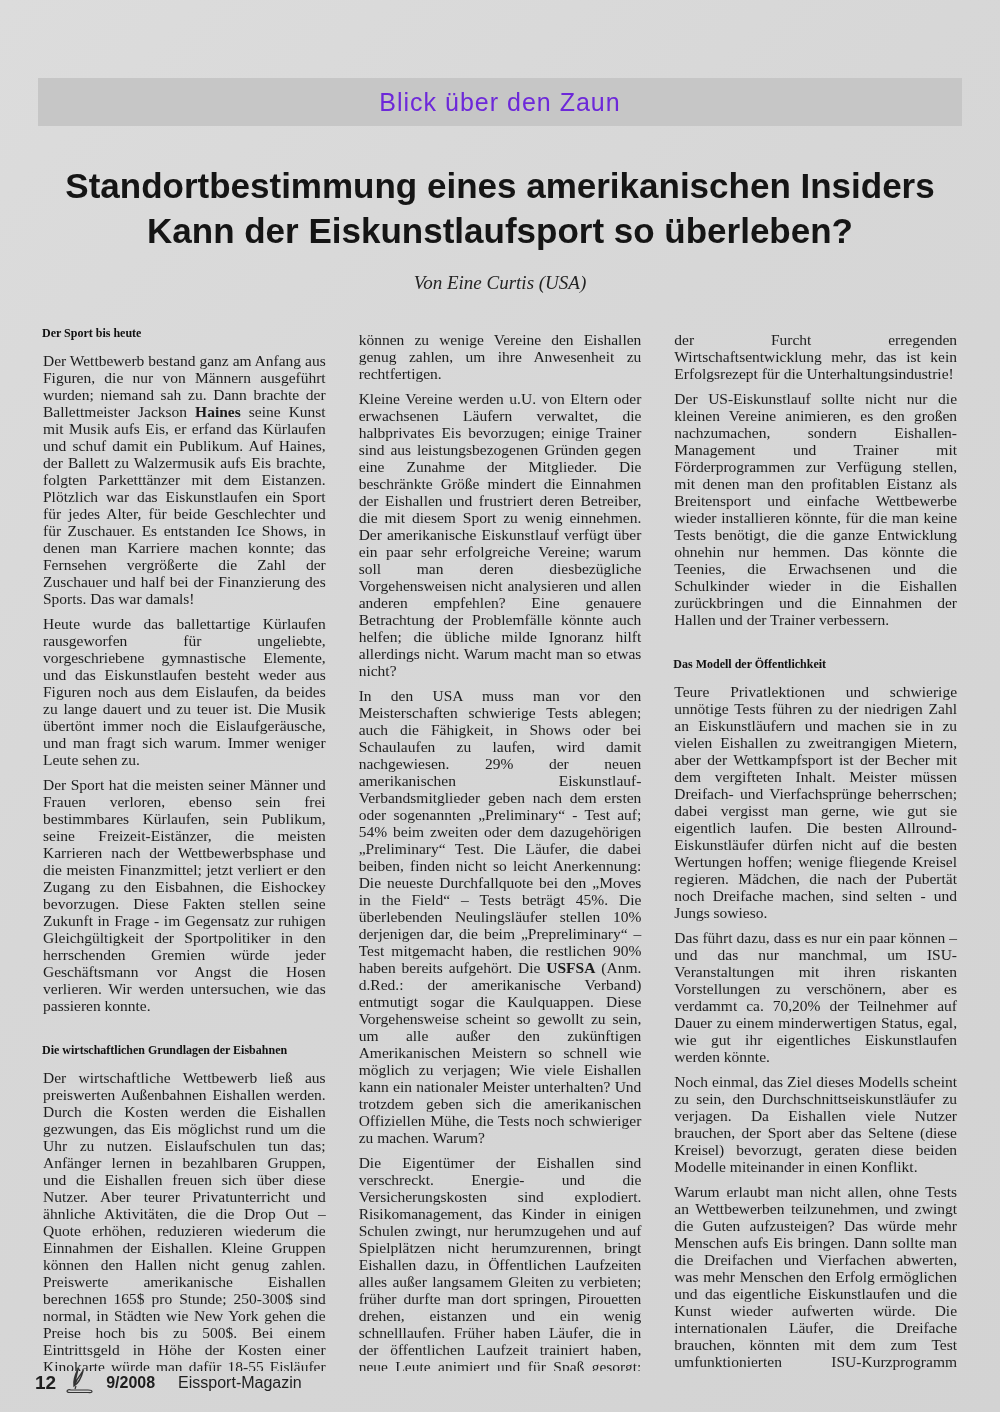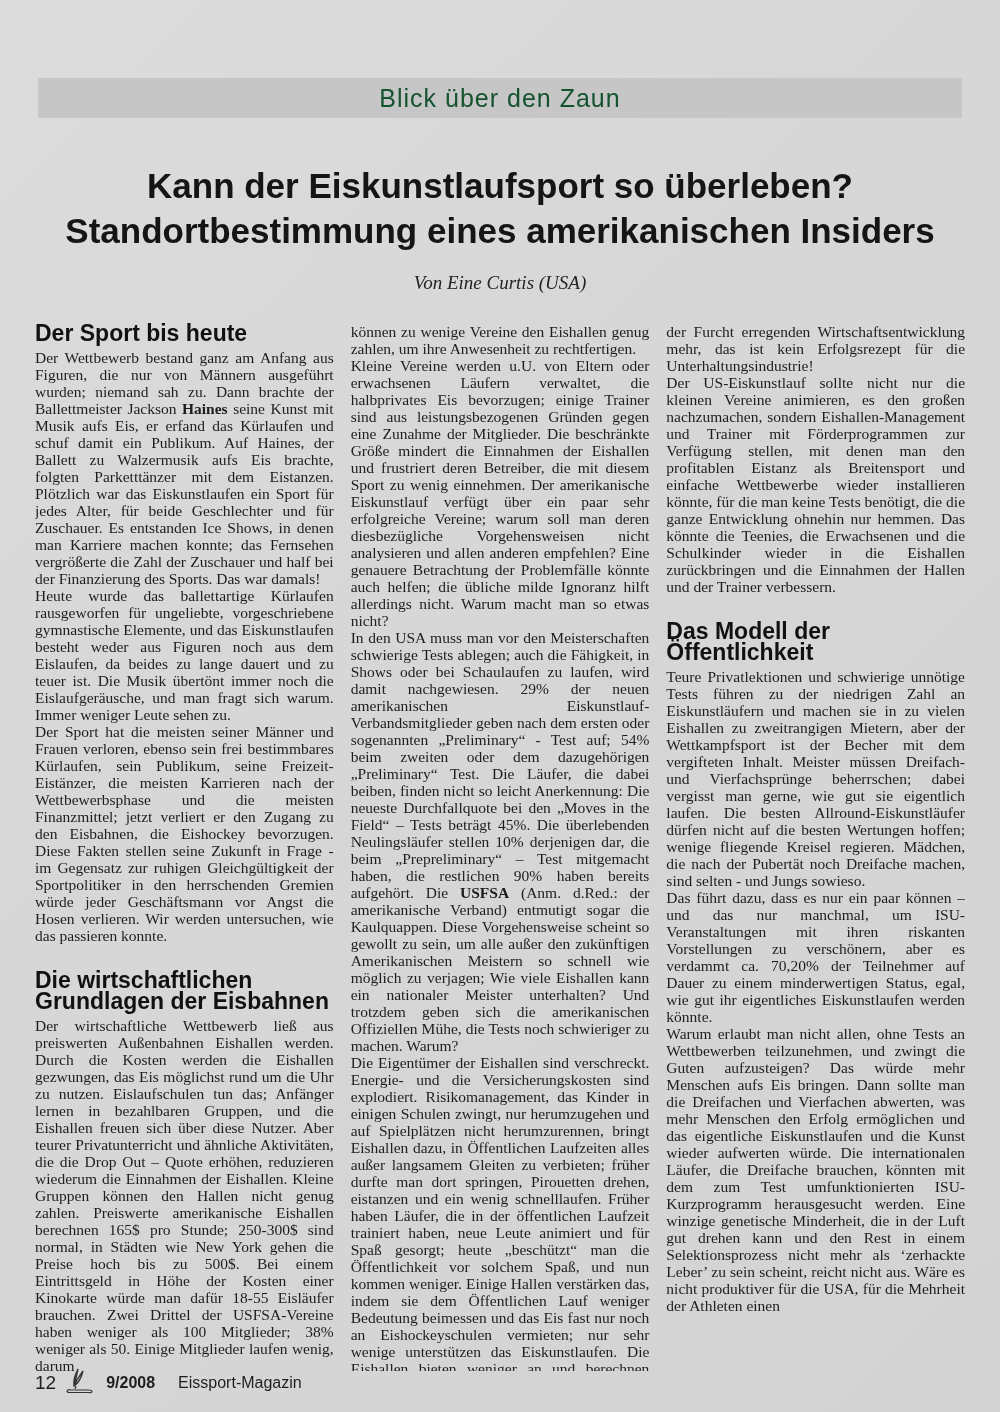--- a/index.html
+++ b/index.html
@@ -7,25 +7,25 @@
     position: relative;
     width: 1000px;
     height: 1412px;
     background: linear-gradient(135deg, #dcdcdc 0%, #d7d7d7 40%, #d3d3d3 100%);
     overflow: hidden;
     font-family: "Liberation Serif", serif;
     color: #1d1d1d;
   }
   .banner {
     position: absolute;
-    left: 38px; right: 38px; top: 78px; height: 40px;
+    left: 38px; right: 38px; top: 78px; height: 48px;
     background: #c6c6c6;
     display: flex; align-items: center; justify-content: center;
     font-family: "Liberation Sans", sans-serif;
-    font-size: 25px; letter-spacing: 1px; color: #14532d;
+    font-size: 25px; letter-spacing: 1px; color: #6d28d9;
   }
   .title {
     position: absolute;
     left: 0; right: 0; top: 163px;
     text-align: center;
     font-family: "Liberation Sans", sans-serif;
     font-weight: bold;
     font-size: 35px; line-height: 45px;
     color: #151515;
   }
@@ -45,54 +45,54 @@
     gap: 17px;
     overflow: hidden;
   }
   .col {
     flex: 1 1 0;
     min-width: 0;
     font-size: 15.5px;
     line-height: 17px;
     text-align: justify;
   }
-  .col p { margin: 0; }
+  .col p { margin: 8px; }
   .col h3 {
-    font-family: Liberation Sans, sans-serif;
-    font-size: 23px;
+    font-family: Liberation Serif, serif;
+    font-size: 12px;
     line-height: 21px;
-    margin: 26px 0 5px 0;
+    margin: 26px 0 5px 7px;
     text-align: left;
     color: #111;
   }
   .col h3.first { margin-top: 0; }
   .footer {
     position: absolute;
     left: 35px; bottom: 13px;
     display: flex; align-items: center;
     font-family: "Liberation Sans", sans-serif;
     color: #1e1e1e;
   }
-  .footer .pageno { font-weight: normal; font-size: 19px; }
+  .footer .pageno { font-weight: bold; font-size: 19px; }
   .footer .logo { margin: 0 10px 0 8px; }
   .footer .issue { font-weight: bold; font-size: 16px; margin-right: 23px; }
   .footer .mag { font-size: 16px; }
 </style>
 </head>
 <body>
 
 <div class="page">
 
   <div class="banner">
     <span>Blick über den Zaun</span>
   </div>
 
   <div class="title">
+    <div>Standortbestimmung eines amerikanischen Insiders</div>
     <div>Kann der Eiskunstlaufsport so überleben?</div>
-    <div>Standortbestimmung eines amerikanischen Insiders</div>
   </div>
 
   <div class="byline">Von Eine Curtis (USA)</div>
 
   <div class="columns">
 
     <div class="col">
       <h3 class="first">Der Sport bis heute</h3>
       <p><span>Der Wettbewerb bestand ganz am Anfang aus Figuren, die nur von Männern ausgeführt wurden; niemand sah zu. Dann brachte der Ballettmeister Jackson </span><b>Haines</b><span> seine Kunst mit Musik aufs Eis, er erfand das Kürlaufen und schuf damit ein Publikum. Auf Haines, der Ballett zu Walzermusik aufs Eis brachte, folgten Parketttänzer mit dem Eistanzen. Plötzlich war das Eiskunstlaufen ein Sport für jedes Alter, für beide Geschlechter und für Zuschauer. Es entstanden Ice Shows, in denen man Karriere machen konnte; das Fernsehen vergrößerte die Zahl der Zuschauer und half bei der Finanzierung des Sports. Das war damals!</span></p>
       <p>Heute wurde das ballettartige Kürlaufen rausgeworfen für ungeliebte, vorgeschriebene gymnastische Elemente, und das Eiskunstlaufen besteht weder aus Figuren noch aus dem Eislaufen, da beides zu lange dauert und zu teuer ist. Die Musik übertönt immer noch die Eislaufgeräusche, und man fragt sich warum. Immer weniger Leute sehen zu.</p>
@@ -107,20 +107,21 @@
       <p><span>In den USA muss man vor den Meisterschaften schwierige Tests ablegen; auch die Fähigkeit, in Shows oder bei Schaulaufen zu laufen, wird damit nachgewiesen. 29% der neuen amerikanischen Eiskunstlauf-Verbandsmitglieder geben nach dem ersten oder sogenannten „Preliminary“ - Test auf; 54% beim zweiten oder dem dazugehörigen „Preliminary“ Test. Die Läufer, die dabei beiben, finden nicht so leicht Anerkennung: Die neueste Durchfallquote bei den „Moves in the Field“ – Tests beträgt 45%. Die überlebenden Neulingsläufer stellen 10% derjenigen dar, die beim „Prepreliminary“ – Test mitgemacht haben, die restlichen 90% haben bereits aufgehört. Die </span><b>USFSA</b><span> (Anm. d.Red.: der amerikanische Verband) entmutigt sogar die Kaulquappen. Diese Vorgehensweise scheint so gewollt zu sein, um alle außer den zukünftigen Amerikanischen Meistern so schnell wie möglich zu verjagen; Wie viele Eishallen kann ein nationaler Meister unterhalten? Und trotzdem geben sich die amerikanischen Offiziellen Mühe, die Tests noch schwieriger zu machen. Warum?</span></p>
       <p>Die Eigentümer der Eishallen sind verschreckt. Energie- und die Versicherungskosten sind explodiert. Risikomanagement, das Kinder in einigen Schulen zwingt, nur herumzugehen und auf Spielplätzen nicht herumzurennen, bringt Eishallen dazu, in Öffentlichen Laufzeiten alles außer langsamem Gleiten zu verbieten; früher durfte man dort springen, Pirouetten drehen, eistanzen und ein wenig schnelllaufen. Früher haben Läufer, die in der öffentlichen Laufzeit trainiert haben, neue Leute animiert und für Spaß gesorgt; heute „beschützt“ man die Öffentlichkeit vor solchem Spaß, und nun kommen weniger. Einige Hallen verstärken das, indem sie dem Öffentlichen Lauf weniger Bedeutung beimessen und das Eis fast nur noch an Eishockeyschulen vermieten; nur sehr wenige unterstützen das Eiskunstlaufen. Die Eishallen bieten weniger an und berechnen dafür in einer Zeit</p>
     </div>
 
     <div class="col">
       <p>der Furcht erregenden Wirtschaftsentwicklung mehr, das ist kein Erfolgsrezept für die Unterhaltungsindustrie!</p>
       <p>Der US-Eiskunstlauf sollte nicht nur die kleinen Vereine animieren, es den großen nachzumachen, sondern Eishallen-Management und Trainer mit Förderprogrammen zur Verfügung stellen, mit denen man den profitablen Eistanz als Breitensport und einfache Wettbewerbe wieder installieren könnte, für die man keine Tests benötigt, die die ganze Entwicklung ohnehin nur hemmen. Das könnte die Teenies, die Erwachsenen und die Schulkinder wieder in die Eishallen zurückbringen und die Einnahmen der Hallen und der Trainer verbessern.</p>
       <h3>Das Modell der Öffentlichkeit</h3>
       <p>Teure Privatlektionen und schwierige unnötige Tests führen zu der niedrigen Zahl an Eiskunstläufern und machen sie in zu vielen Eishallen zu zweitrangigen Mietern, aber der Wettkampfsport ist der Becher mit dem vergifteten Inhalt. Meister müssen Dreifach- und Vierfachsprünge beherrschen; dabei vergisst man gerne, wie gut sie eigentlich laufen. Die besten Allround-Eiskunstläufer dürfen nicht auf die besten Wertungen hoffen; wenige fliegende Kreisel regieren. Mädchen, die nach der Pubertät noch Dreifache machen, sind selten - und Jungs sowieso.</p>
       <p>Das führt dazu, dass es nur ein paar können – und das nur manchmal, um ISU-Veranstaltungen mit ihren riskanten Vorstellungen zu verschönern, aber es verdammt ca. 70,20% der Teilnehmer auf Dauer zu einem minderwertigen Status, egal, wie gut ihr eigentliches Eiskunstlaufen werden könnte.</p>
+      <p>Noch einmal, das Ziel dieses Modells scheint zu sein, den Durchschnittseiskunstläufer zu verjagen. Da Eishallen viele Nutzer brauchen, der Sport aber das Seltene (diese Kreisel) bevorzugt, geraten diese beiden Modelle miteinander in einen Konflikt.</p>
       <p>Warum erlaubt man nicht allen, ohne Tests an Wettbewerben teilzunehmen, und zwingt die Guten aufzusteigen? Das würde mehr Menschen aufs Eis bringen. Dann sollte man die Dreifachen und Vierfachen abwerten, was mehr Menschen den Erfolg ermöglichen und das eigentliche Eiskunstlaufen und die Kunst wieder aufwerten würde. Die internationalen Läufer, die Dreifache brauchen, könnten mit dem zum Test umfunktionierten ISU-Kurzprogramm herausgesucht werden. Eine winzige genetische Minderheit, die in der Luft gut drehen kann und den Rest in einem Selektionsprozess nicht mehr als ‘zerhackte Leber’ zu sein scheint, reicht nicht aus. Wäre es nicht produktiver für die USA, für die Mehrheit der Athleten einen</p>
     </div>
 
   </div>
 
   <div class="footer">
     <span class="pageno">12</span>
     <span class="logo">
       <svg width="32" height="28" viewBox="0 0 32 28" aria-hidden="true">
         <path d="M14 2 C 11 8, 9 13, 10 19 C 13 17, 17 12, 19 4 C 17 7, 13 11, 10 19 Z" fill="none" stroke="#333" stroke-width="1.4"></path>

